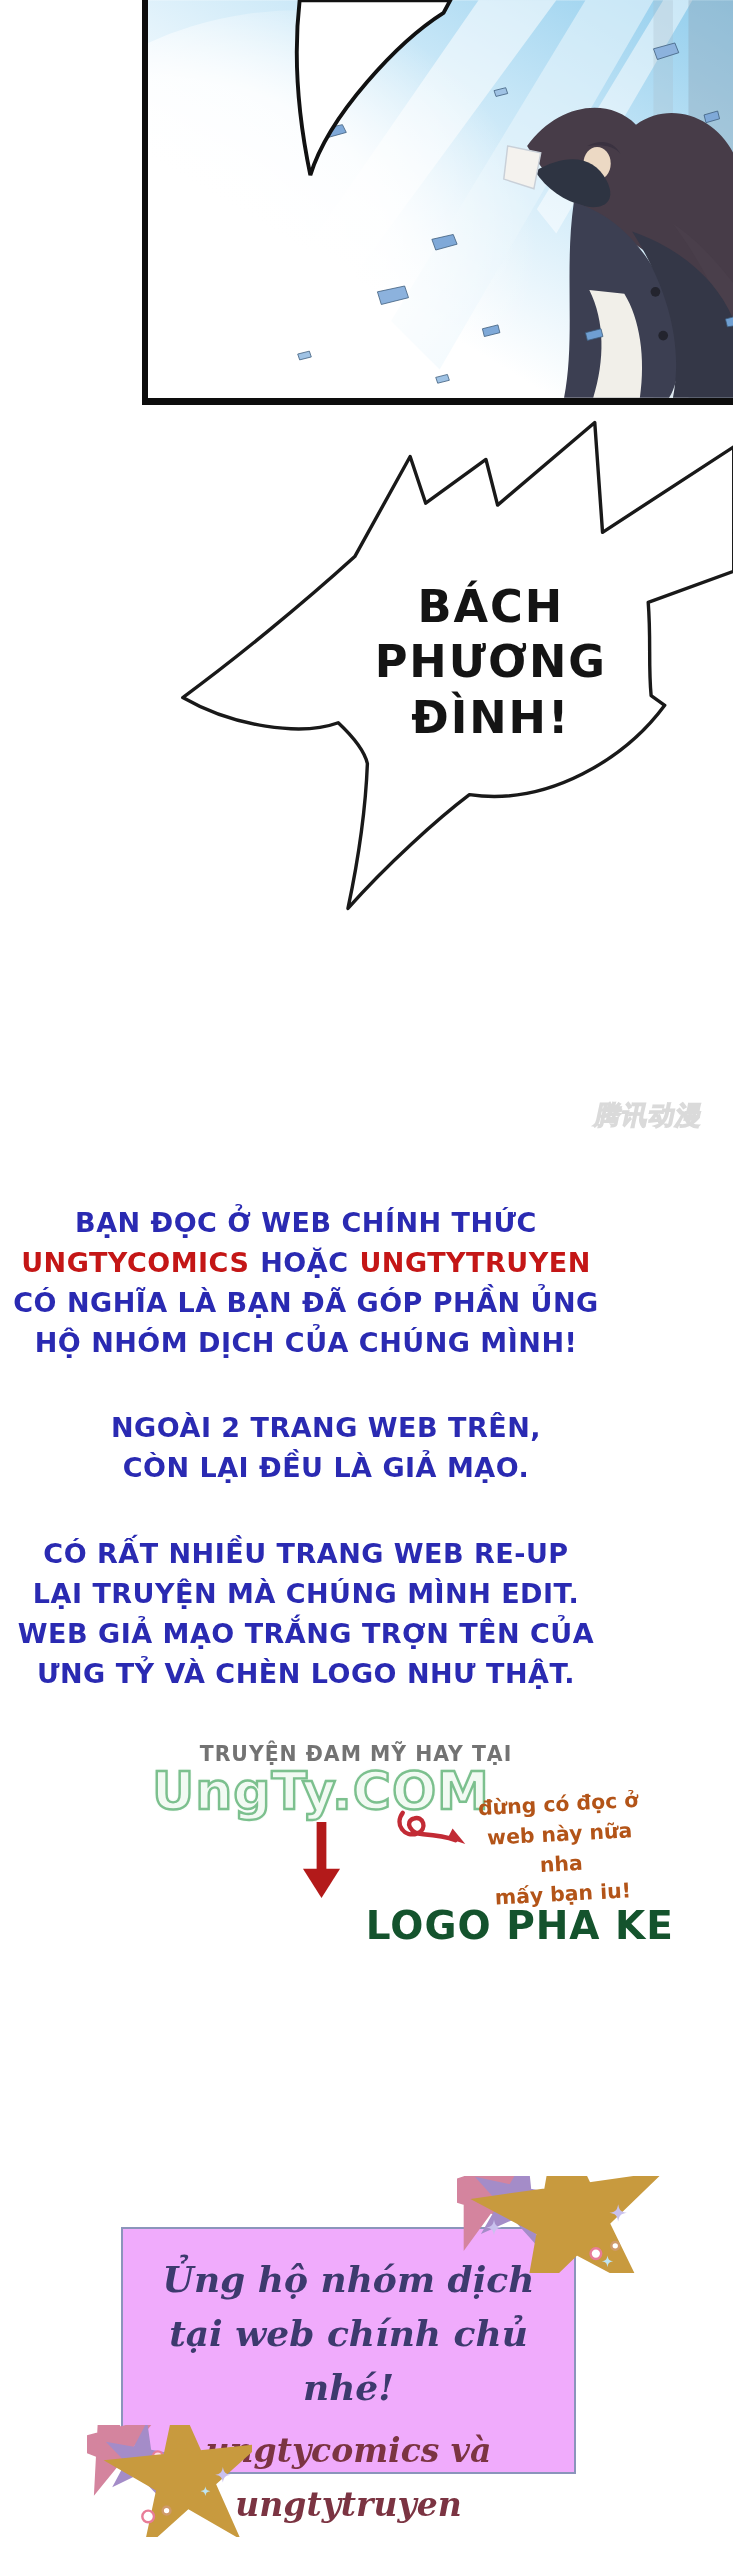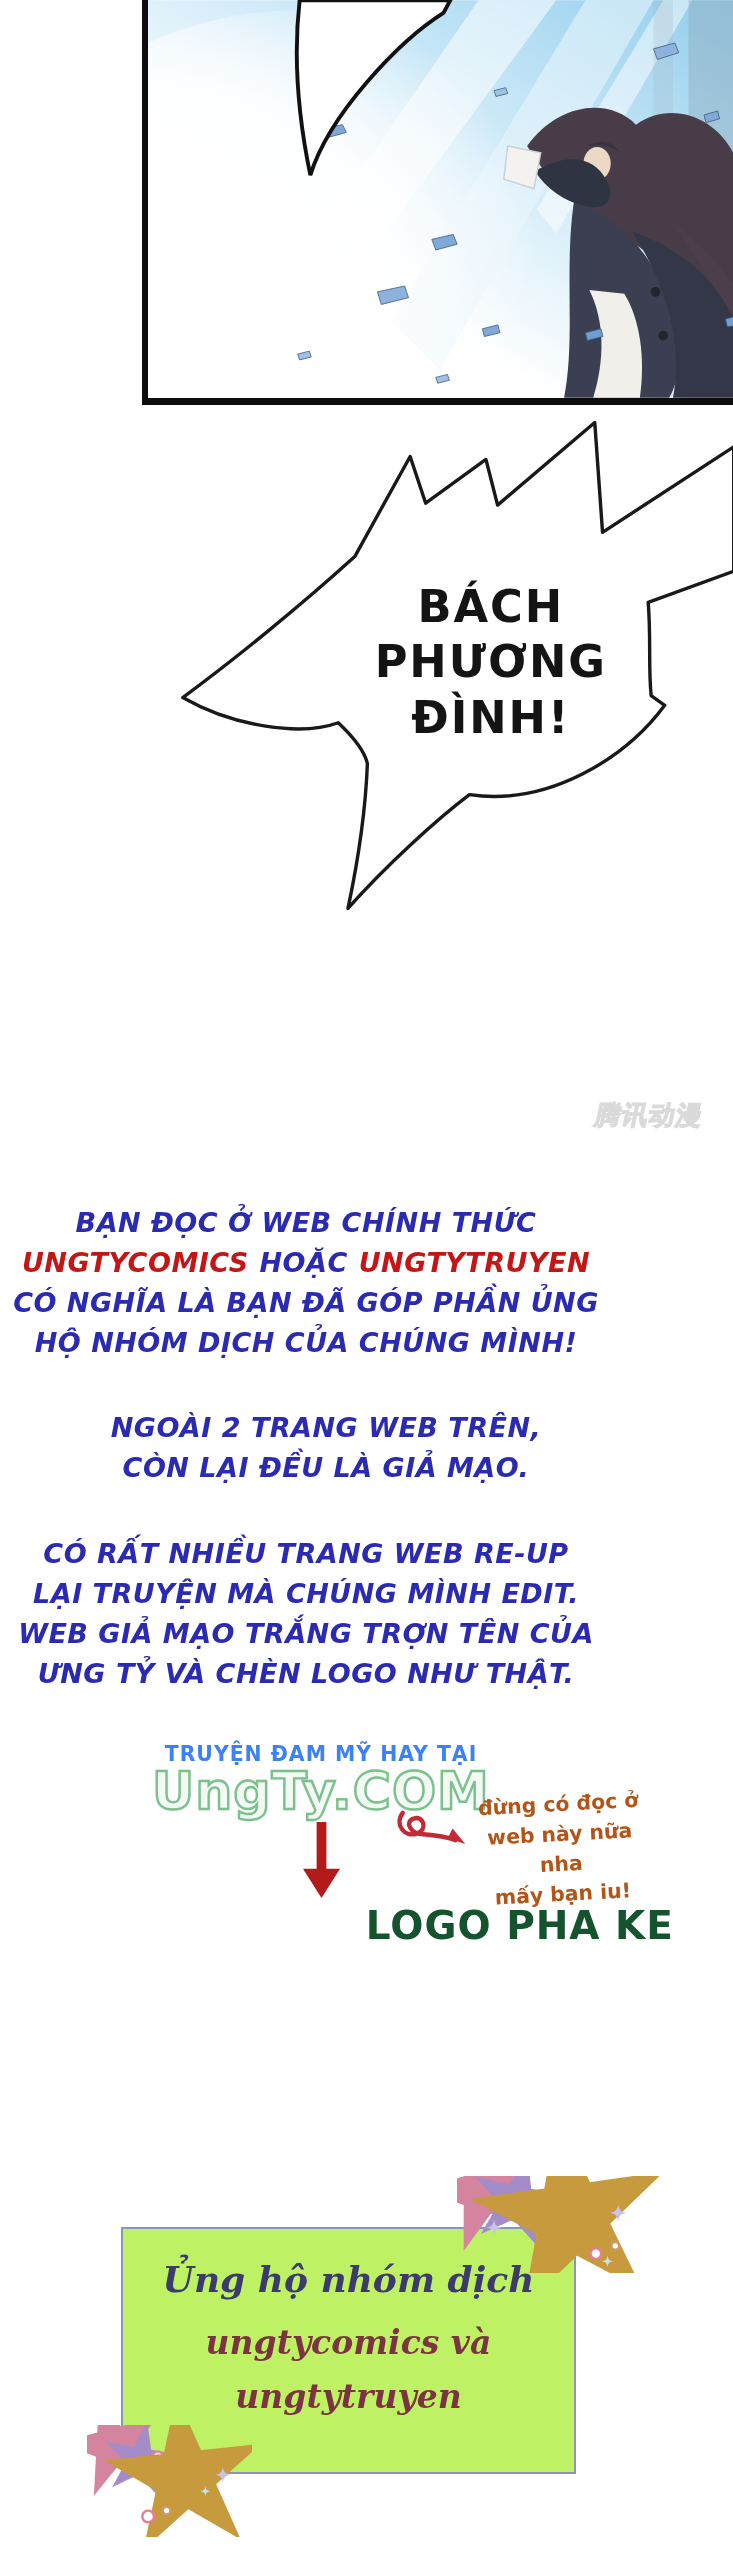--- a/index.html
+++ b/index.html
@@ -1,42 +1,42 @@
 <!DOCTYPE html>
 <html><head>
 <meta charset="utf-8">
 <style>
   html,body{margin:0;padding:0;background:#ffffff;}
   #page{position:relative;width:734px;height:2576px;background:#ffffff;overflow:hidden;
         font-family:"DejaVu Sans",sans-serif;}
   .abs{position:absolute;}
   
   .comic{position:absolute;left:0;width:612px;text-align:center;font-family:"DejaVu Sans",sans-serif;
-         font-weight:bold;font-size:27px;line-height:40px;letter-spacing:0.5px;font-style:italic;}
+         font-weight:bold;font-size:27px;line-height:40px;letter-spacing:0.5px;}
   .blue{color:#2a2ab2;}
   .red{color:#c41616;}
   .olive{color:#8d7a10;}
   .seg{margin:0 0;}
   .seg-tight{margin:0 1px;}
   
   .tagline{position:absolute;left:0;width:642px;text-align:center;font-weight:bold;
-           font-size:20.4px;color:#3b82f6;letter-spacing:1px;}
+           font-size:20.4px;color:#737373;letter-spacing:1px;padding-left:35px;}
   .biglogo{position:absolute;left:0;width:642px;text-align:center;font-weight:bold;font-size:52px;
            color:#f2faf3;-webkit-text-stroke:2.4px #7cc08e;text-shadow:0 0 2.9px #bfe3c8;letter-spacing:1px;}
   .note{position:absolute;left:465px;top:1789px;width:191px;text-align:center;color:#b35418;
         font-weight:bold;font-size:20.4px;line-height:30px;transform:rotate(-3deg);}
   .caption{position:absolute;left:13px;width:661px;text-align:right;font-weight:bold;font-size:39px;
            color:#14532d;letter-spacing:1px;}
   
   .watermark{position:absolute;left:595px;top:1098px;width:141px;font-weight:bold;font-size:26px;
              color:#f3f3f3;-webkit-text-stroke:1.2px #dadada;transform:skewX(-12deg);
              letter-spacing:1px;white-space:nowrap;}
   
   .fbox{position:absolute;left:121px;top:2227px;width:455px;height:247px;border:2.9px solid #8b95bb;
-        background:#bef264;box-sizing:border-box;text-align:center;padding-top:23px;}
+        background:#f0abfc;box-sizing:border-box;text-align:center;padding-top:23px;}
   .script1{font-family:"DejaVu Serif",serif;font-style:italic;font-weight:bold;font-size:36px;
            line-height:54px;color:#3d3a6e;}
   .script2{font-family:"DejaVu Serif",serif;font-style:italic;font-weight:bold;font-size:33px;
            line-height:54px;color:#7b3442;margin-top:9.7px;}
 </style>
 </head>
 <body>
 
 <div id="page">
 
@@ -160,20 +160,21 @@
   <svg class="abs" style="left:301px;top:1822px;" width="41" height="78" viewBox="0 0 42 80">
     <rect x="16" y="0" width="10" height="52" fill="#b31a1a"></rect>
     <polygon points="2,48 40,48 21,78" fill="#b31a1a"></polygon>
   </svg>
 
   <div class="caption" style="top:1903px;">LOGO PHA KE</div>
 
 
   <div class="fbox">
     <div class="script1">Ủng hộ nhóm dịch</div>
+    <div class="script1">tại web chính chủ nhé!</div>
     <div class="script2">ungtycomics và ungtytruyen</div>
   </div>
 
   <svg class="abs" style="left:457px;top:2176px;" width="204" height="97" viewBox="0 0 210 100">
     <defs>
       <path id="star" d="M0,-1 L0.2245,-0.309 0.9511,-0.309 0.3633,0.118 0.5878,0.809 0,0.382 -0.5878,0.809 -0.3633,0.118 -0.9511,-0.309 -0.2245,-0.309 Z"></path>
       <path id="sparkle" d="M0,-1 C0.12,-0.3 0.3,-0.12 1,0 C0.3,0.12 0.12,0.3 0,1 C-0.12,0.3 -0.3,0.12 -1,0 C-0.3,-0.12 -0.12,-0.3 0,-1 Z"></path>
     </defs>
     <use href="#star" transform="translate(27,15) scale(13) rotate(-18)" fill="#f6c3d4" stroke="#d4849e" stroke-width="2.5" vector-effect="non-scaling-stroke"></use>
     <use href="#star" transform="translate(62,26) scale(10) rotate(12)" fill="#d5c8ef" stroke="#a48cc8" stroke-width="2.5" vector-effect="non-scaling-stroke"></use>

